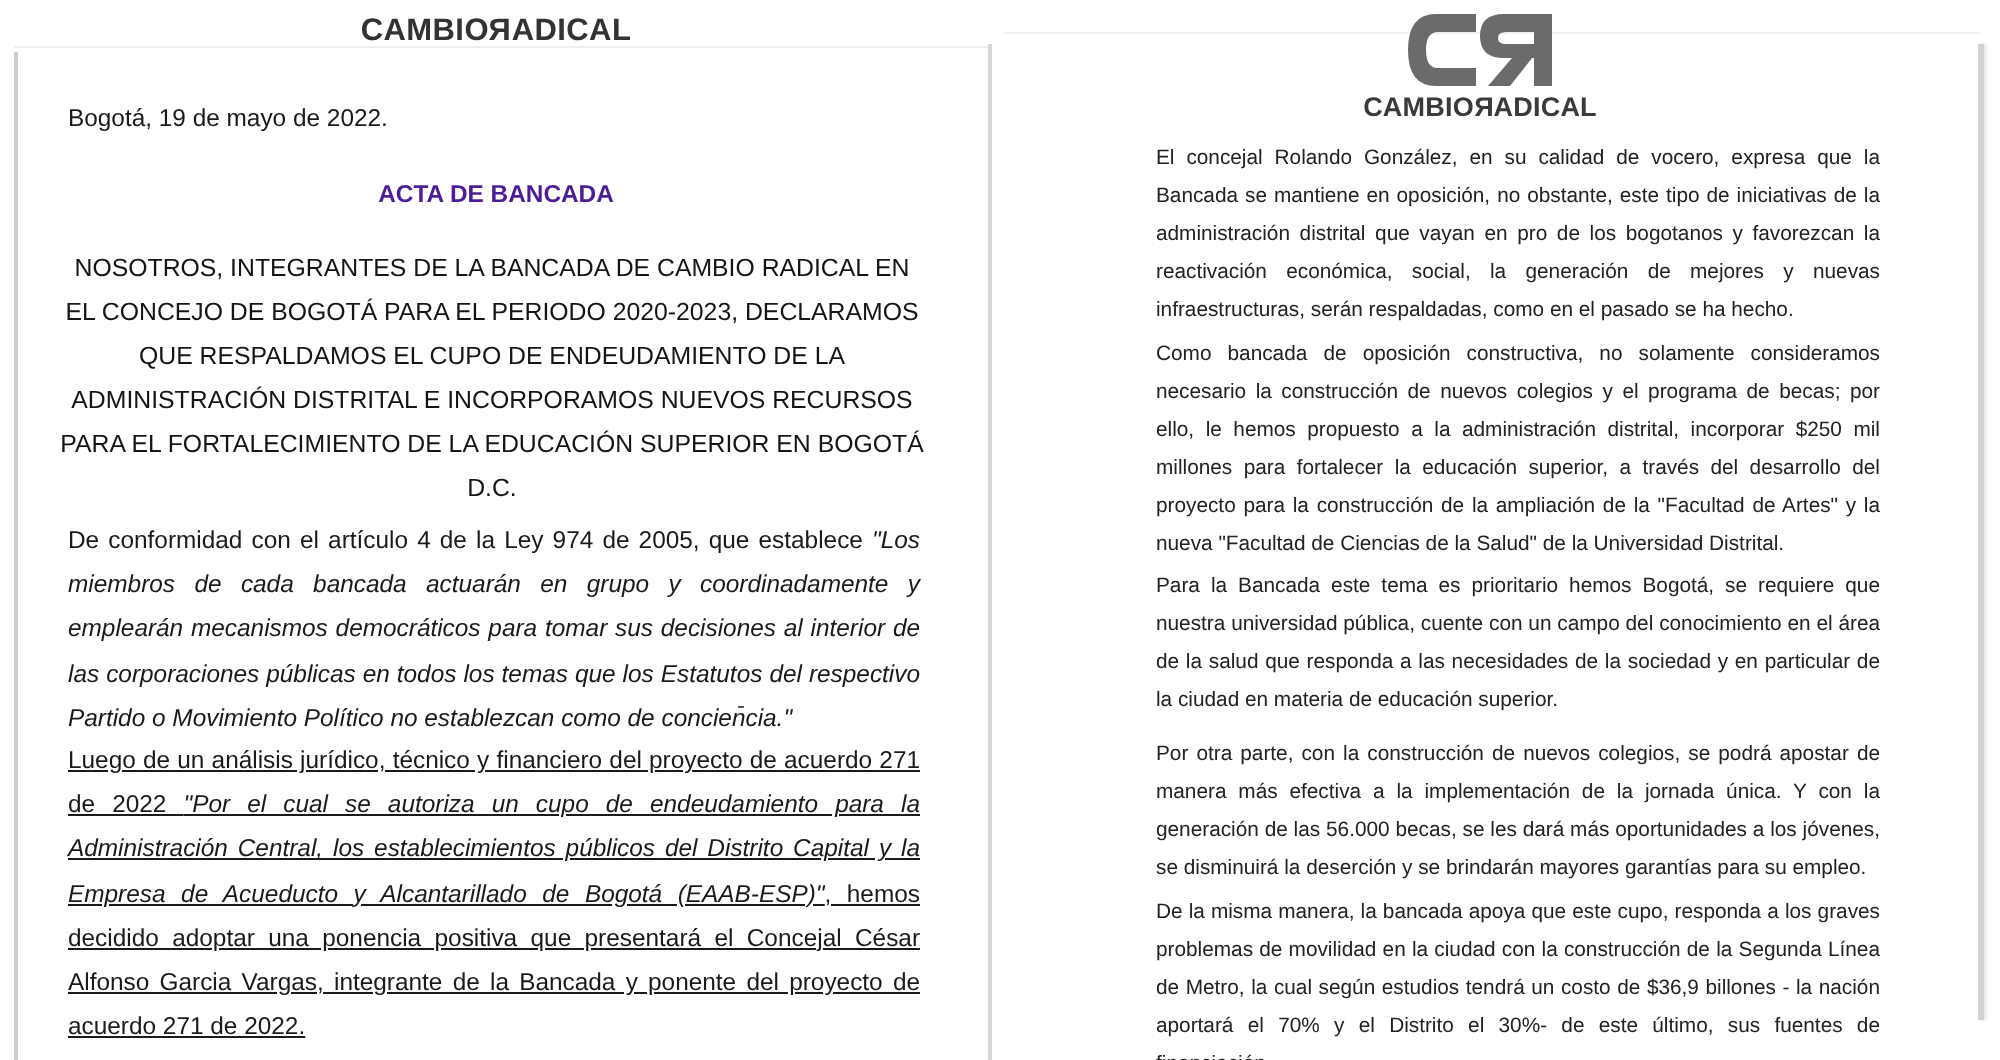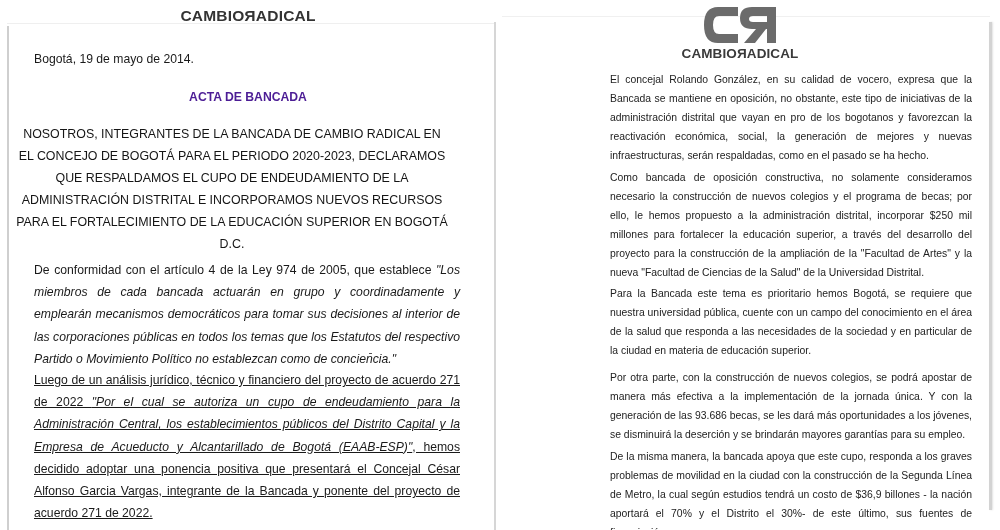--- a/index.html
+++ b/index.html
@@ -57,31 +57,31 @@
   .txt {
     position: absolute; font-size: 12.2px; line-height: 22.2px; color: #1a1a1a;
     text-align: justify; text-align-last: left;
   }
   .date { left: 34px; top: 48px; }
   .acta-title {
     position: absolute; left: 0; width: 496px; top: 90px; text-align: center;
     font-weight: bold; font-size: 12.2px; color: #4c1d95;
   }
   .declaration {
-    position: absolute; left: 16px; width: 432px; top: 124px;
+    position: absolute; left: 30px; width: 432px; top: 124px;
     text-align: center; font-size: 12.4px; line-height: 21.9px; color: #151515;
   }
   .para-law { left: 34px; width: 426px; top: 259px; }
   .para-analysis { left: 34px; width: 426px; top: 369px; text-decoration: underline; }
   .cursor-mark {
     position: absolute; left: 369px; top: 353px; width: 3px; height: 1px; background: #555;
   }
 
   .r-text {
-    position: absolute; left: 610px; width: 362px; font-size: 10.4px; line-height: 19.1px;
+    position: absolute; left: 578px; width: 362px; font-size: 10.4px; line-height: 19.1px;
     text-align: justify; text-align-last: left; color: #222;
   }
   .r-p1 { top: 70px; }
   .r-p2 { top: 168px; }
   .r-p3 { top: 284px; }
   .r-p4 { top: 368px; }
   .r-p5 { top: 447px; }
   em { font-style: italic; }
 </style>
 </head>
@@ -89,21 +89,21 @@
 
 <div class="page page-left">
   <div class="page-top-line-l"></div>
   <div class="edge-left-line"></div>
   <div class="edge-left-right"></div>
 
   <div class="logo-text-l">
     <span>CAMBIO</span><span class="rev">R</span><span>ADICAL</span>
   </div>
 
-  <div class="txt date">Bogotá, 19 de mayo de 2014.</div>
+  <div class="txt date">Bogotá, 19 de mayo de 2022.</div>
   <div class="acta-title">ACTA DE BANCADA</div>
   <div class="declaration">NOSOTROS, INTEGRANTES DE LA BANCADA DE CAMBIO RADICAL EN EL CONCEJO DE BOGOTÁ PARA EL PERIODO 2020-2023, DECLARAMOS QUE RESPALDAMOS EL CUPO DE ENDEUDAMIENTO DE LA ADMINISTRACIÓN DISTRITAL E INCORPORAMOS NUEVOS RECURSOS PARA EL FORTALECIMIENTO DE LA EDUCACIÓN SUPERIOR EN BOGOTÁ D.C.</div>
 
   <div class="txt para-law">
     <span>De conformidad con el artículo 4 de la Ley 974 de 2005, que establece </span><em>"Los miembros de cada bancada actuarán en grupo y coordinadamente y emplearán mecanismos democráticos para tomar sus decisiones al interior de las corporaciones públicas en todos los temas que los Estatutos del respectivo Partido o Movimiento Político no establezcan como de conciencia."</em>
   </div>
   <div class="cursor-mark"></div>
 
   <div class="txt para-analysis">
     <span>Luego de un análisis jurídico, técnico y financiero del proyecto de acuerdo 271 de 2022 </span><em>"Por el cual se autoriza un cupo de endeudamiento para la Administración Central, los establecimientos públicos del Distrito Capital y la Empresa de Acueducto y Alcantarillado de Bogotá (EAAB-ESP)"</em><span>, hemos decidido adoptar una ponencia positiva que presentará el Concejal César Alfonso Garcia Vargas, integrante de la Bancada y ponente del proyecto de acuerdo 271 de 2022.</span>
@@ -123,14 +123,14 @@
     <path d="M76 2 H52 Q40 2 40 13 Q40 24 52 24 H56 L44 38 H55 L66 24 H67 V38 H76 Z M67 11 V17 H53 Q49 17 49 14 Q49 11 53 11 Z" fill="#6b6b6b"></path>
   </svg>
   <div class="logo-text-r">
     <span>CAMBIO</span><span class="rev">R</span><span>ADICAL</span>
   </div>
 </div>
 
 <div class="r-text r-p1">El concejal Rolando González, en su calidad de vocero, expresa que la Bancada se mantiene en oposición, no obstante, este tipo de iniciativas de la administración distrital que vayan en pro de los bogotanos y favorezcan la reactivación económica, social, la generación de mejores y nuevas infraestructuras, serán respaldadas, como en el pasado se ha hecho.</div>
 <div class="r-text r-p2">Como bancada de oposición constructiva, no solamente consideramos necesario la construcción de nuevos colegios y el programa de becas; por ello, le hemos propuesto a la administración distrital, incorporar $250 mil millones para fortalecer la educación superior, a través del desarrollo del proyecto para la construcción de la ampliación de la "Facultad de Artes" y la nueva "Facultad de Ciencias de la Salud" de la Universidad Distrital.</div>
 <div class="r-text r-p3">Para la Bancada este tema es prioritario hemos Bogotá, se requiere que nuestra universidad pública, cuente con un campo del conocimiento en el área de la salud que responda a las necesidades de la sociedad y en particular de la ciudad en materia de educación superior.</div>
-<div class="r-text r-p4">Por otra parte, con la construcción de nuevos colegios, se podrá apostar de manera más efectiva a la implementación de la jornada única. Y con la generación de las 93.686 becas, se les dará más oportunidades a los jóvenes, se disminuirá la deserción y se brindarán mayores garantías para su empleo.</div>
+<div class="r-text r-p4">Por otra parte, con la construcción de nuevos colegios, se podrá apostar de manera más efectiva a la implementación de la jornada única. Y con la generación de las 56.000 becas, se les dará más oportunidades a los jóvenes, se disminuirá la deserción y se brindarán mayores garantías para su empleo.</div>
 <div class="r-text r-p5">De la misma manera, la bancada apoya que este cupo, responda a los graves problemas de movilidad en la ciudad con la construcción de la Segunda Línea de Metro, la cual según estudios tendrá un costo de $36,9 billones - la nación aportará el 70% y el Distrito el 30%- de este último, sus fuentes de financiación</div>
 
 </body></html>

